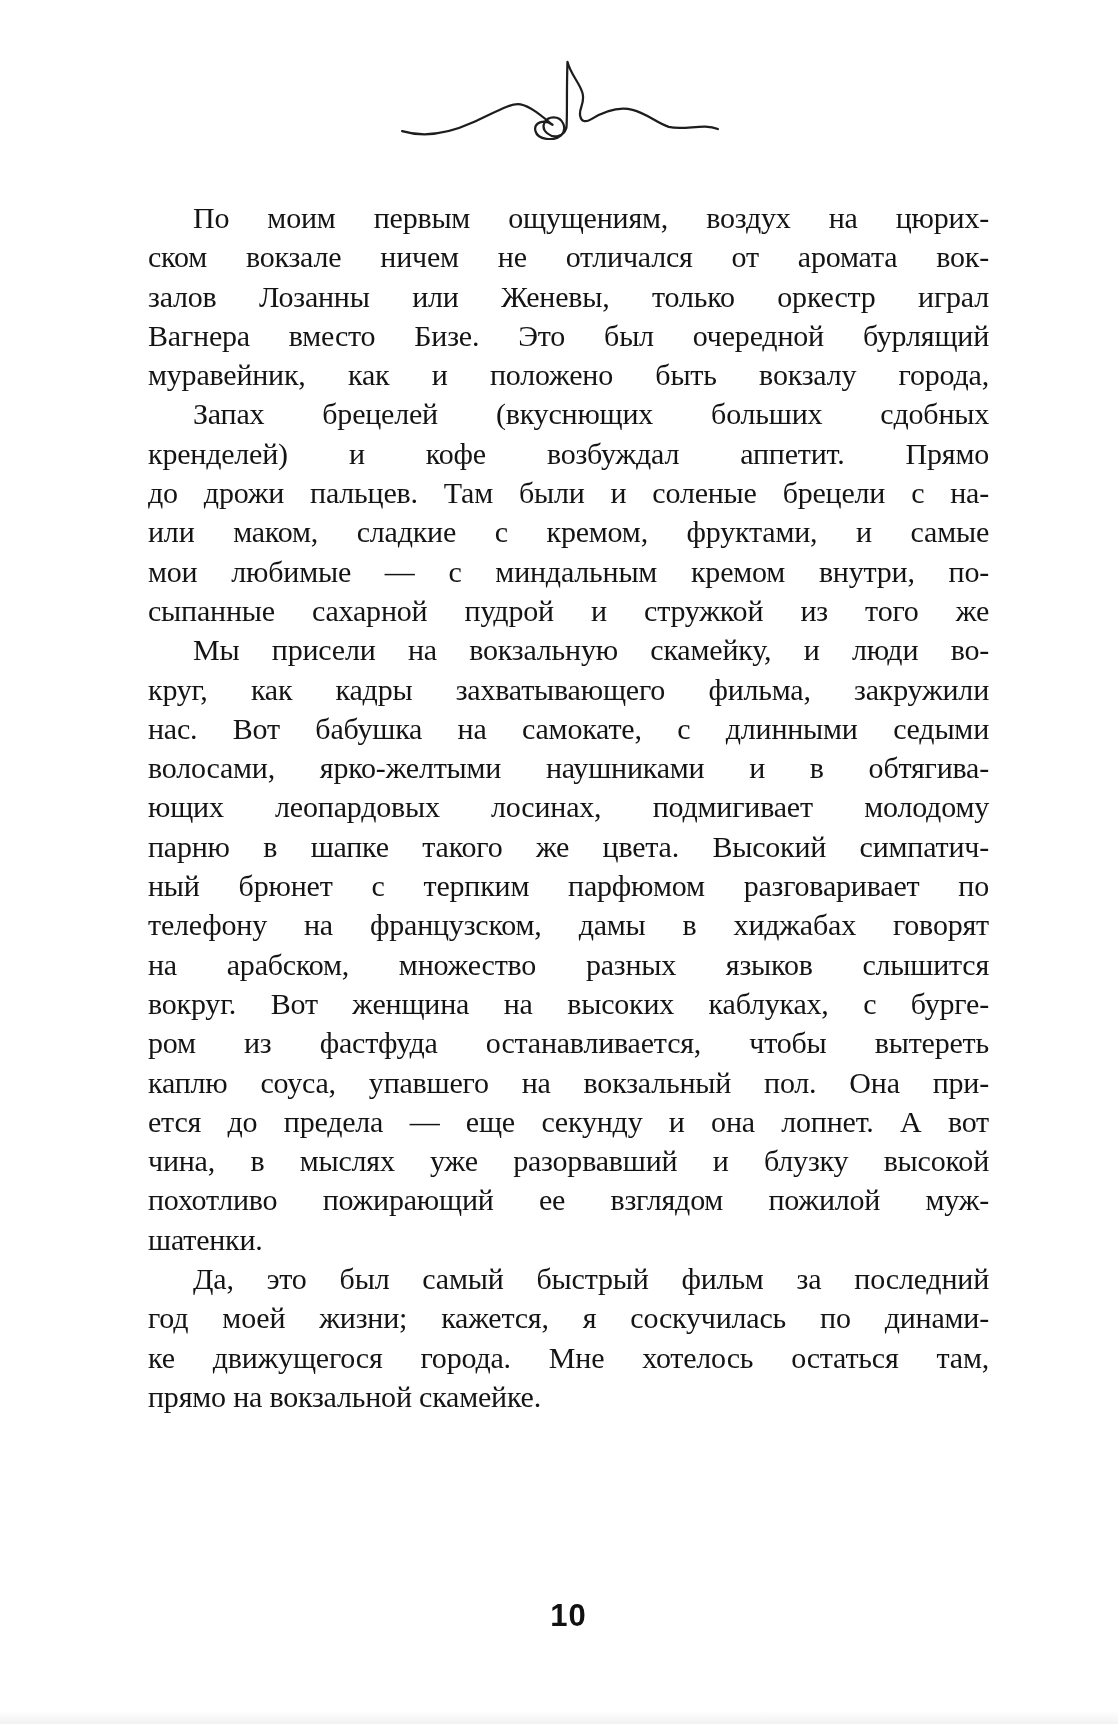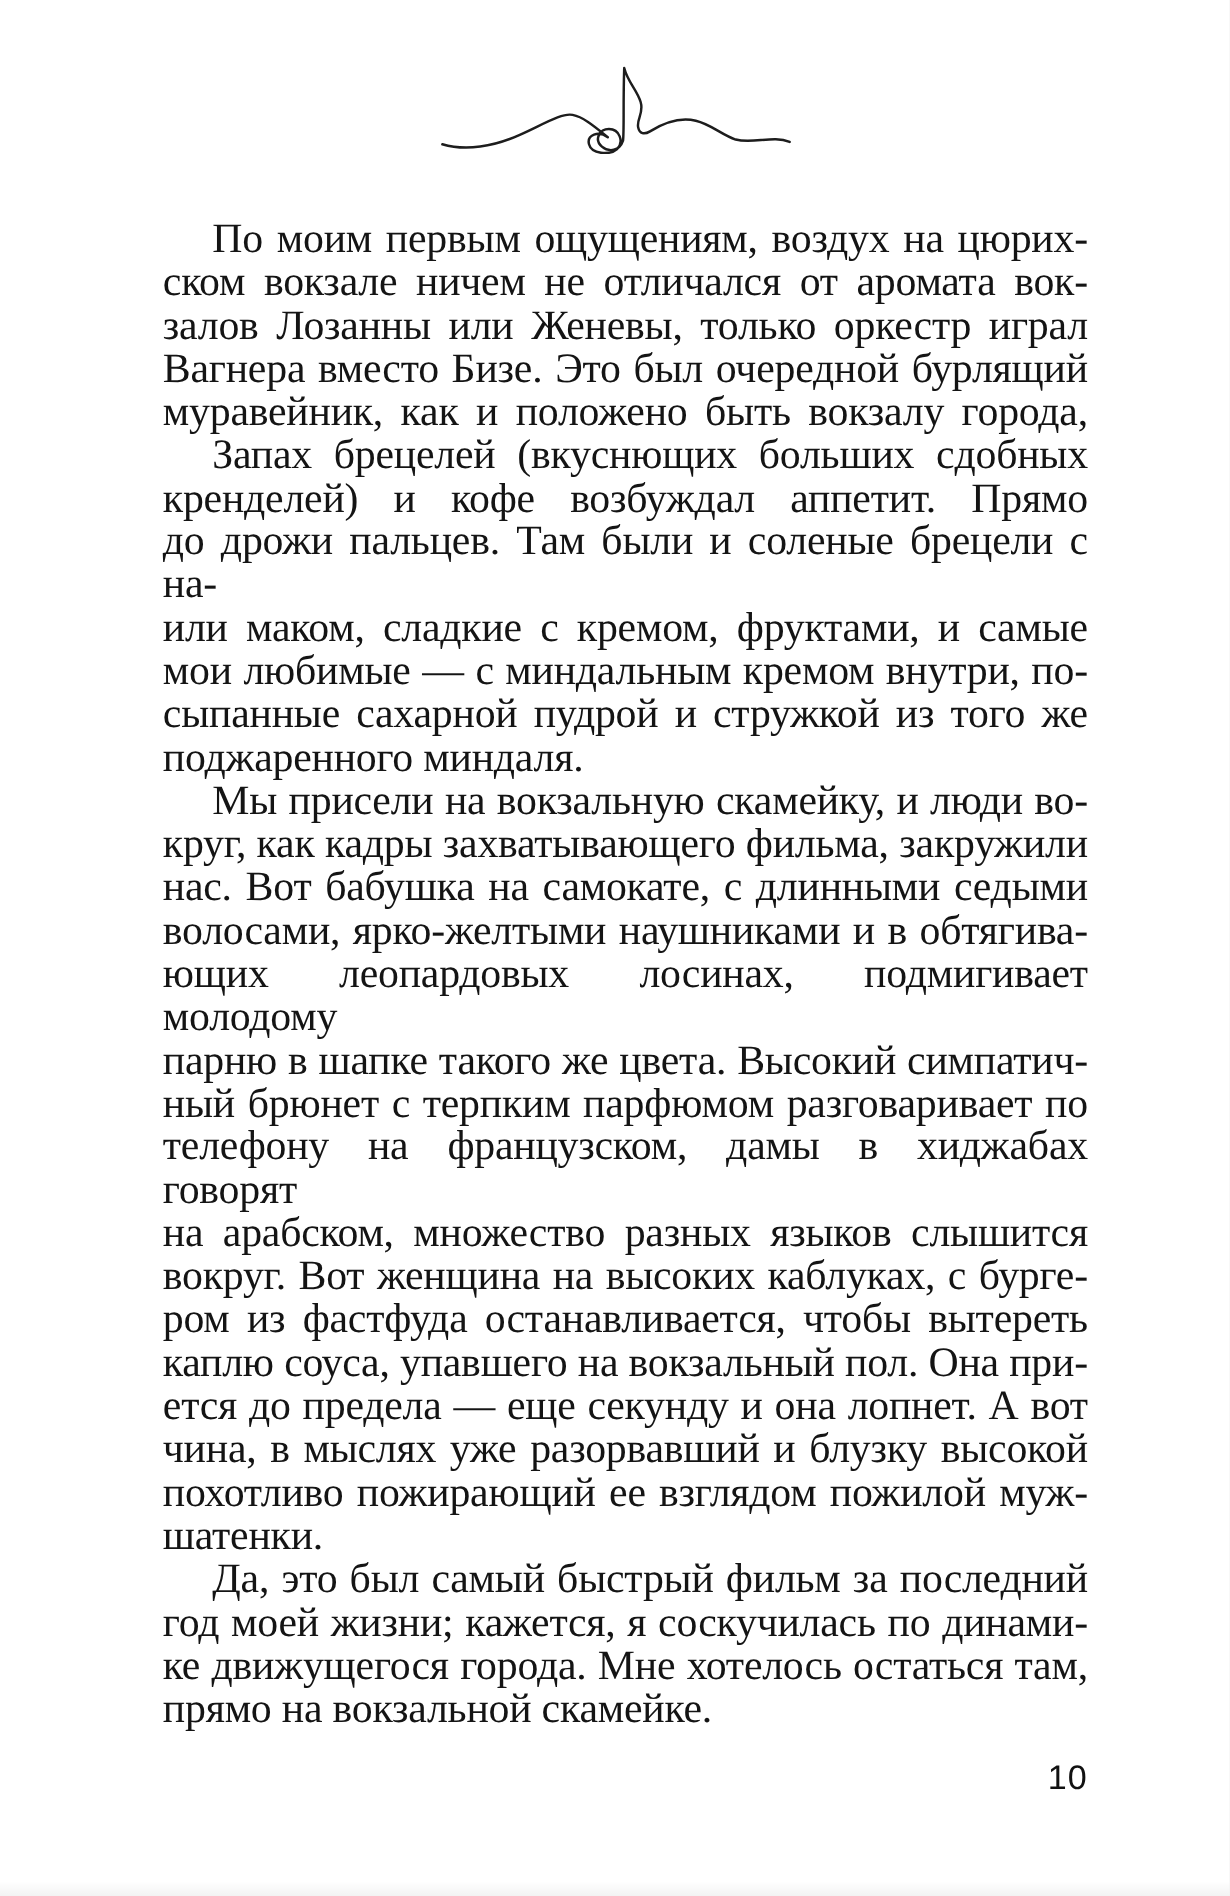--- a/index.html
+++ b/index.html
@@ -34,40 +34,40 @@
     width: 320px;
     height: 86px;
   }
   .ornament svg { display: block; width: 100%; height: 100%; }
 
   .textblock {
     position: absolute;
     left: 148px;
     top: 198px;
     width: 841px;
-    font-size: 38px;
+    font-size: 30px;
     line-height: 39.3px;
     letter-spacing: -0.2px;
   }
   .paragraph { margin: 0; }
   .line {
     text-align: justify;
     text-align-last: justify;
   }
   .line.last { text-align-last: left; }
   .line.first { text-indent: 45px; }
 
   .folio {
     position: absolute;
     top: 1598px;
     left: 148px;
     width: 841px;
-    text-align: right;
+    text-align: center;
     font-family: "Liberation Sans", sans-serif;
-    font-weight: 400;
+    font-weight: 700;
     font-size: 31px;
     letter-spacing: 1px;
     color: #111;
   }
 </style>
 </head>
 <body>
 
 <div class="page">
 
@@ -100,21 +100,20 @@
         <div class="line">Вагнера вместо Бизе. Это был очередной бурлящий</div>
         <div class="line">муравейник, как и положено быть вокзалу города,</div>
       </div>
       <div class="paragraph">
         <div class="line first">Запах брецелей (вкуснющих больших сдобных</div>
         <div class="line">кренделей) и кофе возбуждал аппетит. Прямо</div>
         <div class="line">до дрожи пальцев. Там были и соленые брецели с на-</div>
         <div class="line">или маком, сладкие с кремом, фруктами, и самые</div>
         <div class="line">мои любимые — с миндальным кремом внутри, по-</div>
         <div class="line">сыпанные сахарной пудрой и стружкой из того же</div>
-        <div class="line last">поджаренного миндаля.</div>
       </div>
       <div class="paragraph">
         <div class="line first">Мы присели на вокзальную скамейку, и люди во-</div>
         <div class="line">круг, как кадры захватывающего фильма, закружили</div>
         <div class="line">нас. Вот бабушка на самокате, с длинными седыми</div>
         <div class="line">волосами, ярко-желтыми наушниками и в обтягива-</div>
         <div class="line">ющих леопардовых лосинах, подмигивает молодому</div>
         <div class="line">парню в шапке такого же цвета. Высокий симпатич-</div>
         <div class="line">ный брюнет с терпким парфюмом разговаривает по</div>
         <div class="line">телефону на французском, дамы в хиджабах говорят</div>

